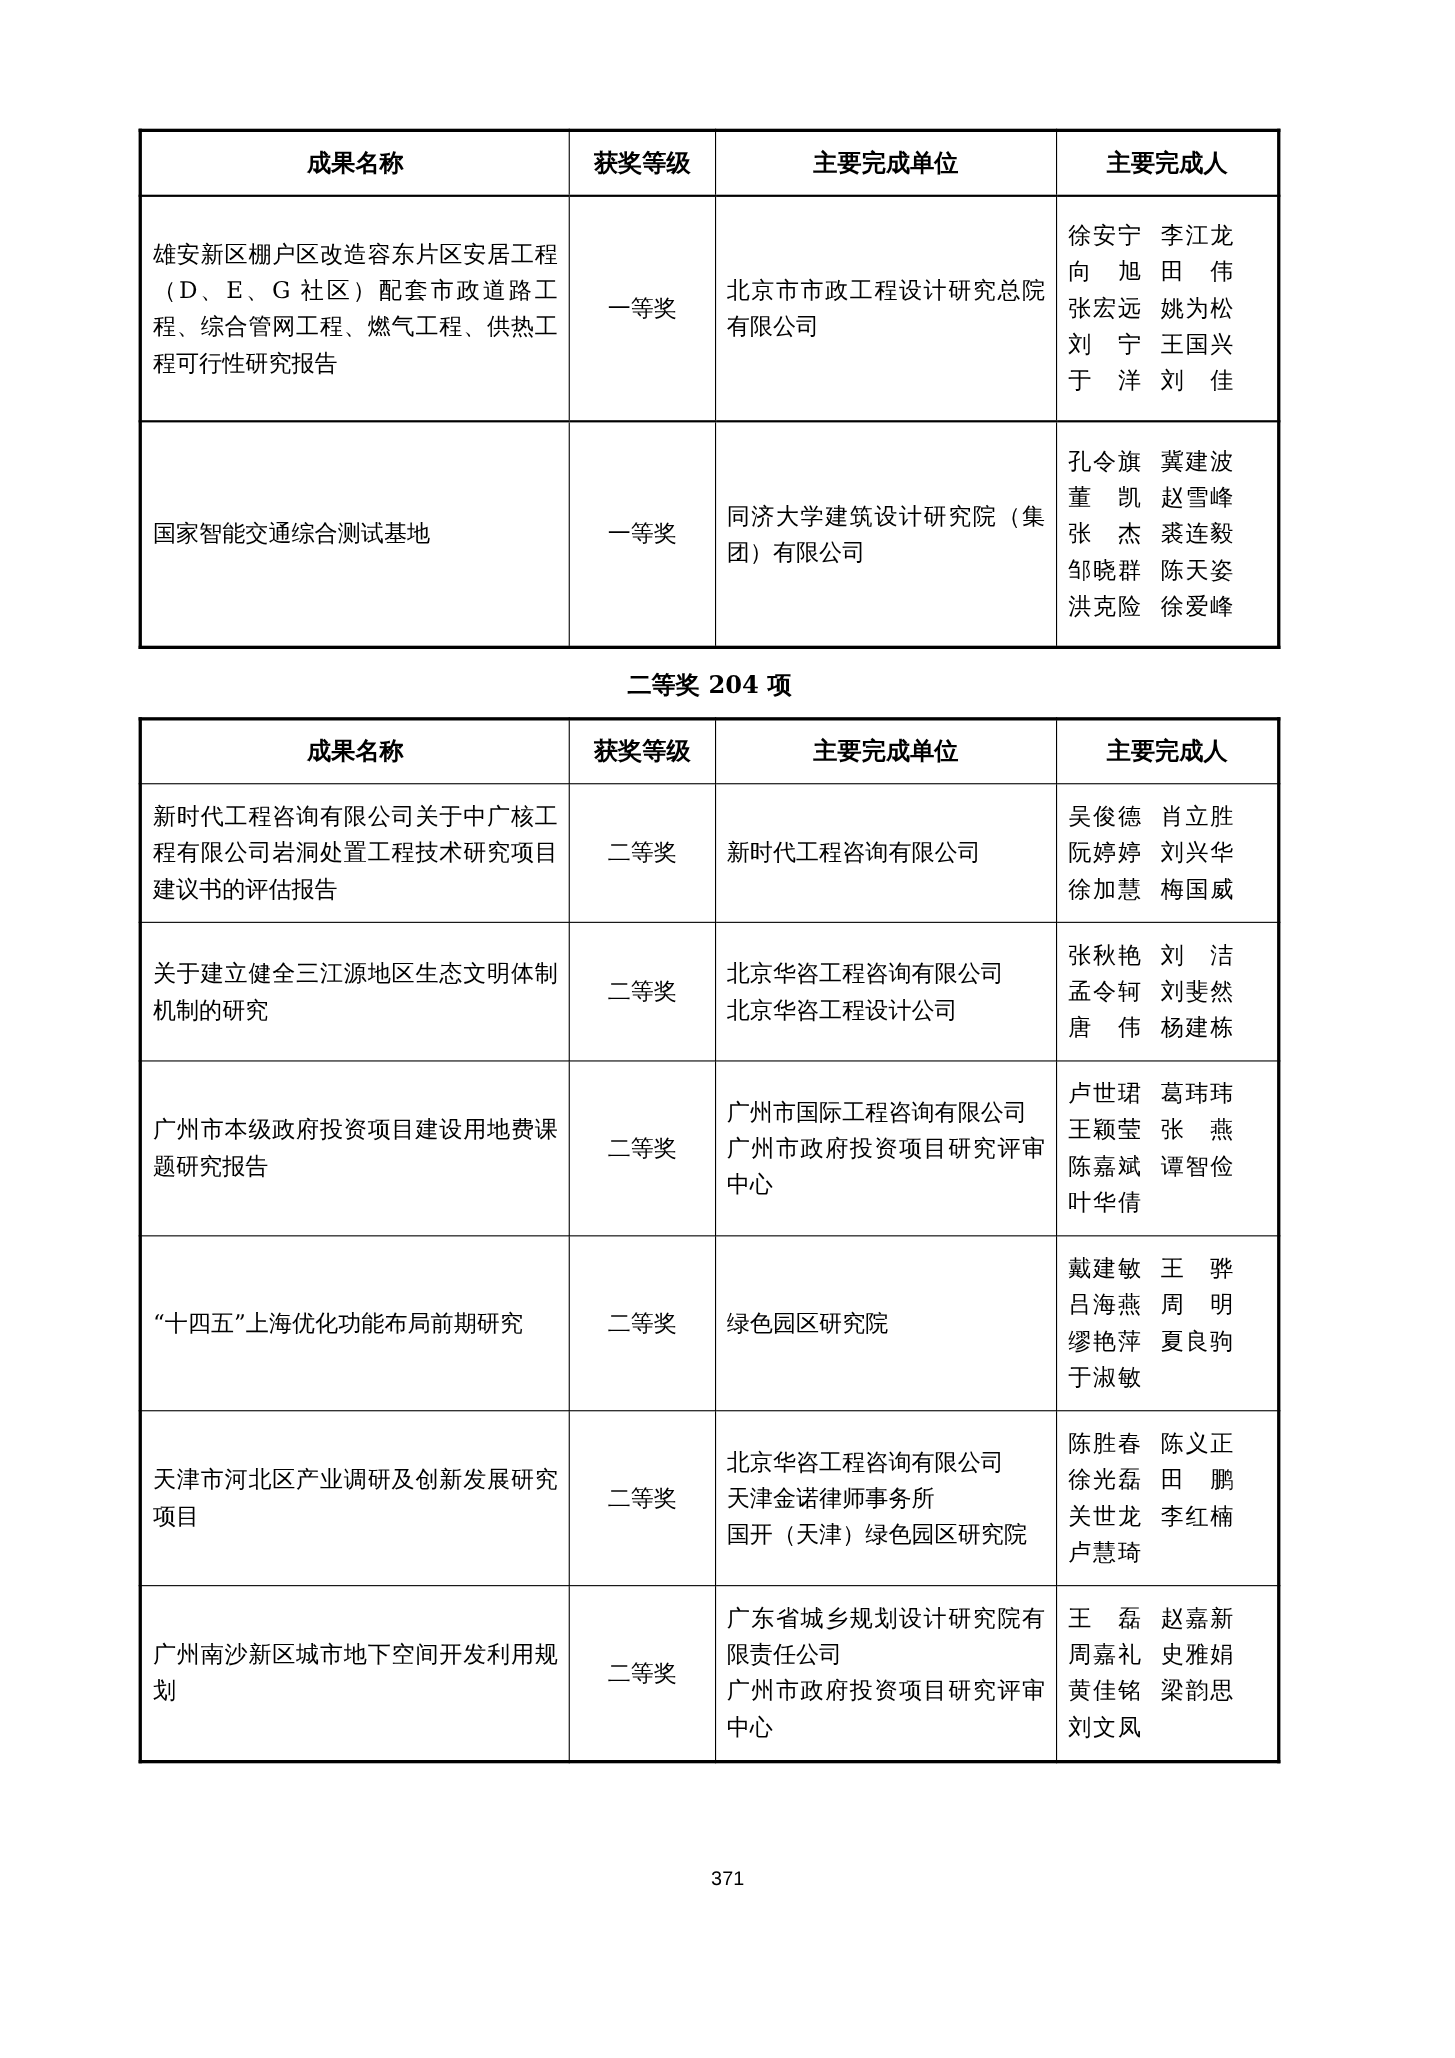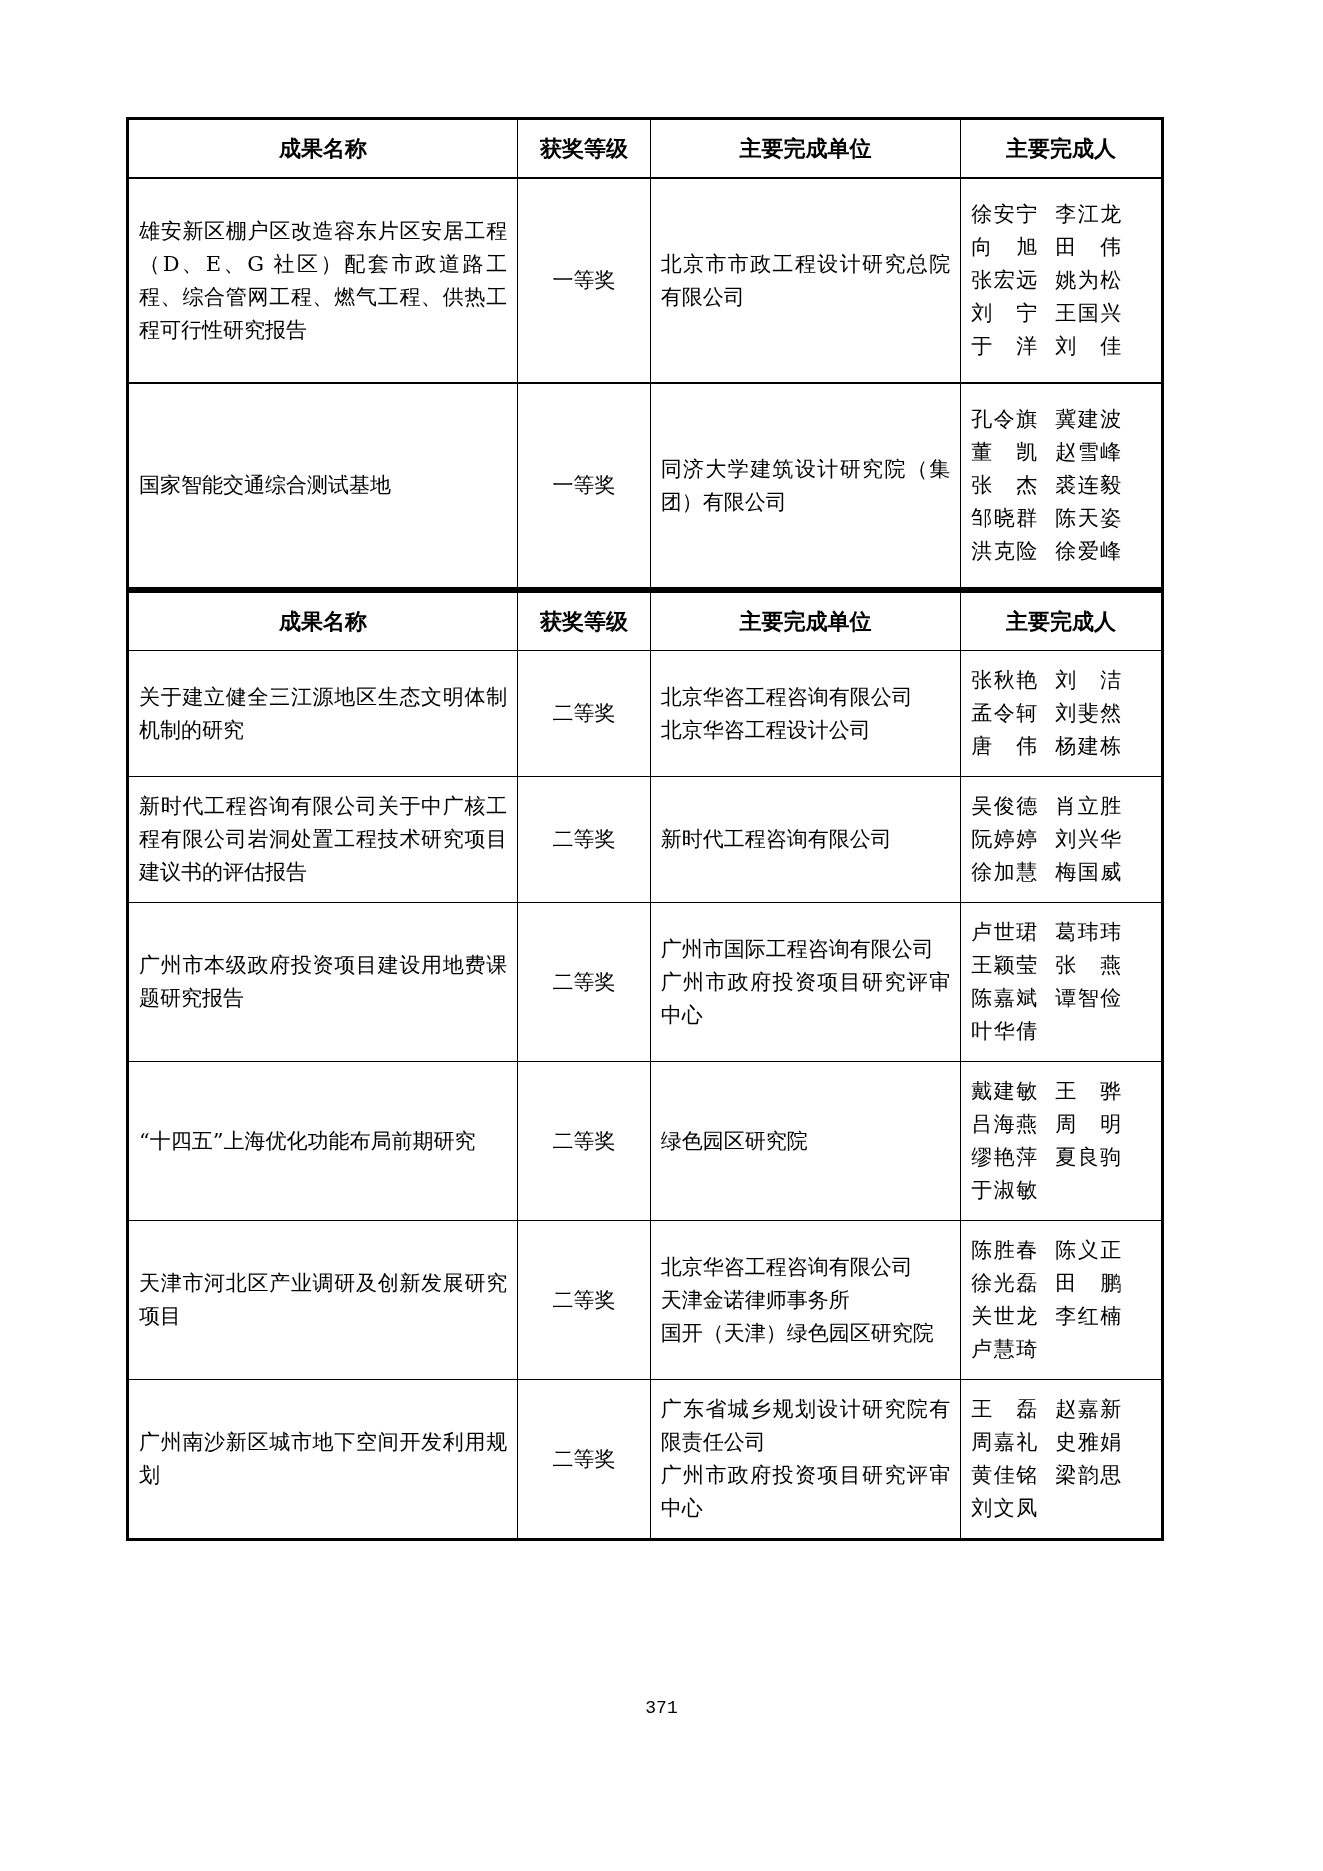--- a/index.html
+++ b/index.html
@@ -58,21 +58,21 @@
     font-weight: bold;
     margin: 18px 0 14px 0;
     line-height: 30px;
   }
   .page-number {
     position: absolute;
     left: 0;
     right: 0;
     top: 1698px;
     text-align: center;
-    font-family: Liberation Mono, monospace;
+    font-family: Liberation Sans, sans-serif;
     font-size: 18px;
     color: #000;
   }
 </style>
 </head>
 <body>
 
 <div class="page">
   <div class="content" id="tables-root">
       <table class="awards-table t1">
@@ -144,76 +144,77 @@
                 <span class="pname">陈天姿</span>
               </div>
               <div class="people-line">
                 <span class="pname">洪克险</span>
                 <span class="pname">徐爱峰</span>
               </div>
             </td>
           </tr>
         </tbody>
       </table>
+      <div class="section-heading">二等奖 204 项</div>
       <table class="awards-table">
         <colgroup>
           <col style="width:37.7%">
           <col style="width:12.8%">
           <col style="width:30.0%">
           <col style="width:19.5%">
         </colgroup>
         <thead>
           <tr>
             <th>成果名称</th>
             <th>获奖等级</th>
             <th>主要完成单位</th>
             <th>主要完成人</th>
           </tr>
         </thead>
         <tbody>
           <tr>
+            <td class="c-name">新时代工程咨询有限公司关于中广核工程有限公司岩洞处置工程技术研究项目建议书的评估报告</td>
+            <td class="c-award">二等奖</td>
+            <td class="c-units">
+              <div class="unit-line">新时代工程咨询有限公司</div>
+            </td>
+            <td class="c-people">
+              <div class="people-line">
+                <span class="pname">吴俊德</span>
+                <span class="pname">肖立胜</span>
+              </div>
+              <div class="people-line">
+                <span class="pname">阮婷婷</span>
+                <span class="pname">刘兴华</span>
+              </div>
+              <div class="people-line">
+                <span class="pname">徐加慧</span>
+                <span class="pname">梅国威</span>
+              </div>
+            </td>
+          </tr>
+          <tr>
             <td class="c-name">关于建立健全三江源地区生态文明体制机制的研究</td>
             <td class="c-award">二等奖</td>
             <td class="c-units">
               <div class="unit-line">北京华咨工程咨询有限公司</div>
               <div class="unit-line">北京华咨工程设计公司</div>
             </td>
             <td class="c-people">
               <div class="people-line">
                 <span class="pname">张秋艳</span>
                 <span class="pname">刘洁</span>
               </div>
               <div class="people-line">
                 <span class="pname">孟令轲</span>
                 <span class="pname">刘斐然</span>
               </div>
               <div class="people-line">
                 <span class="pname">唐伟</span>
                 <span class="pname">杨建栋</span>
-              </div>
-            </td>
-          </tr>
-          <tr>
-            <td class="c-name">新时代工程咨询有限公司关于中广核工程有限公司岩洞处置工程技术研究项目建议书的评估报告</td>
-            <td class="c-award">二等奖</td>
-            <td class="c-units">
-              <div class="unit-line">新时代工程咨询有限公司</div>
-            </td>
-            <td class="c-people">
-              <div class="people-line">
-                <span class="pname">吴俊德</span>
-                <span class="pname">肖立胜</span>
-              </div>
-              <div class="people-line">
-                <span class="pname">阮婷婷</span>
-                <span class="pname">刘兴华</span>
-              </div>
-              <div class="people-line">
-                <span class="pname">徐加慧</span>
-                <span class="pname">梅国威</span>
               </div>
             </td>
           </tr>
           <tr>
             <td class="c-name">广州市本级政府投资项目建设用地费课题研究报告</td>
             <td class="c-award">二等奖</td>
             <td class="c-units">
               <div class="unit-line">广州市国际工程咨询有限公司</div>
               <div class="unit-line">广州市政府投资项目研究评审中心</div>
             </td>

